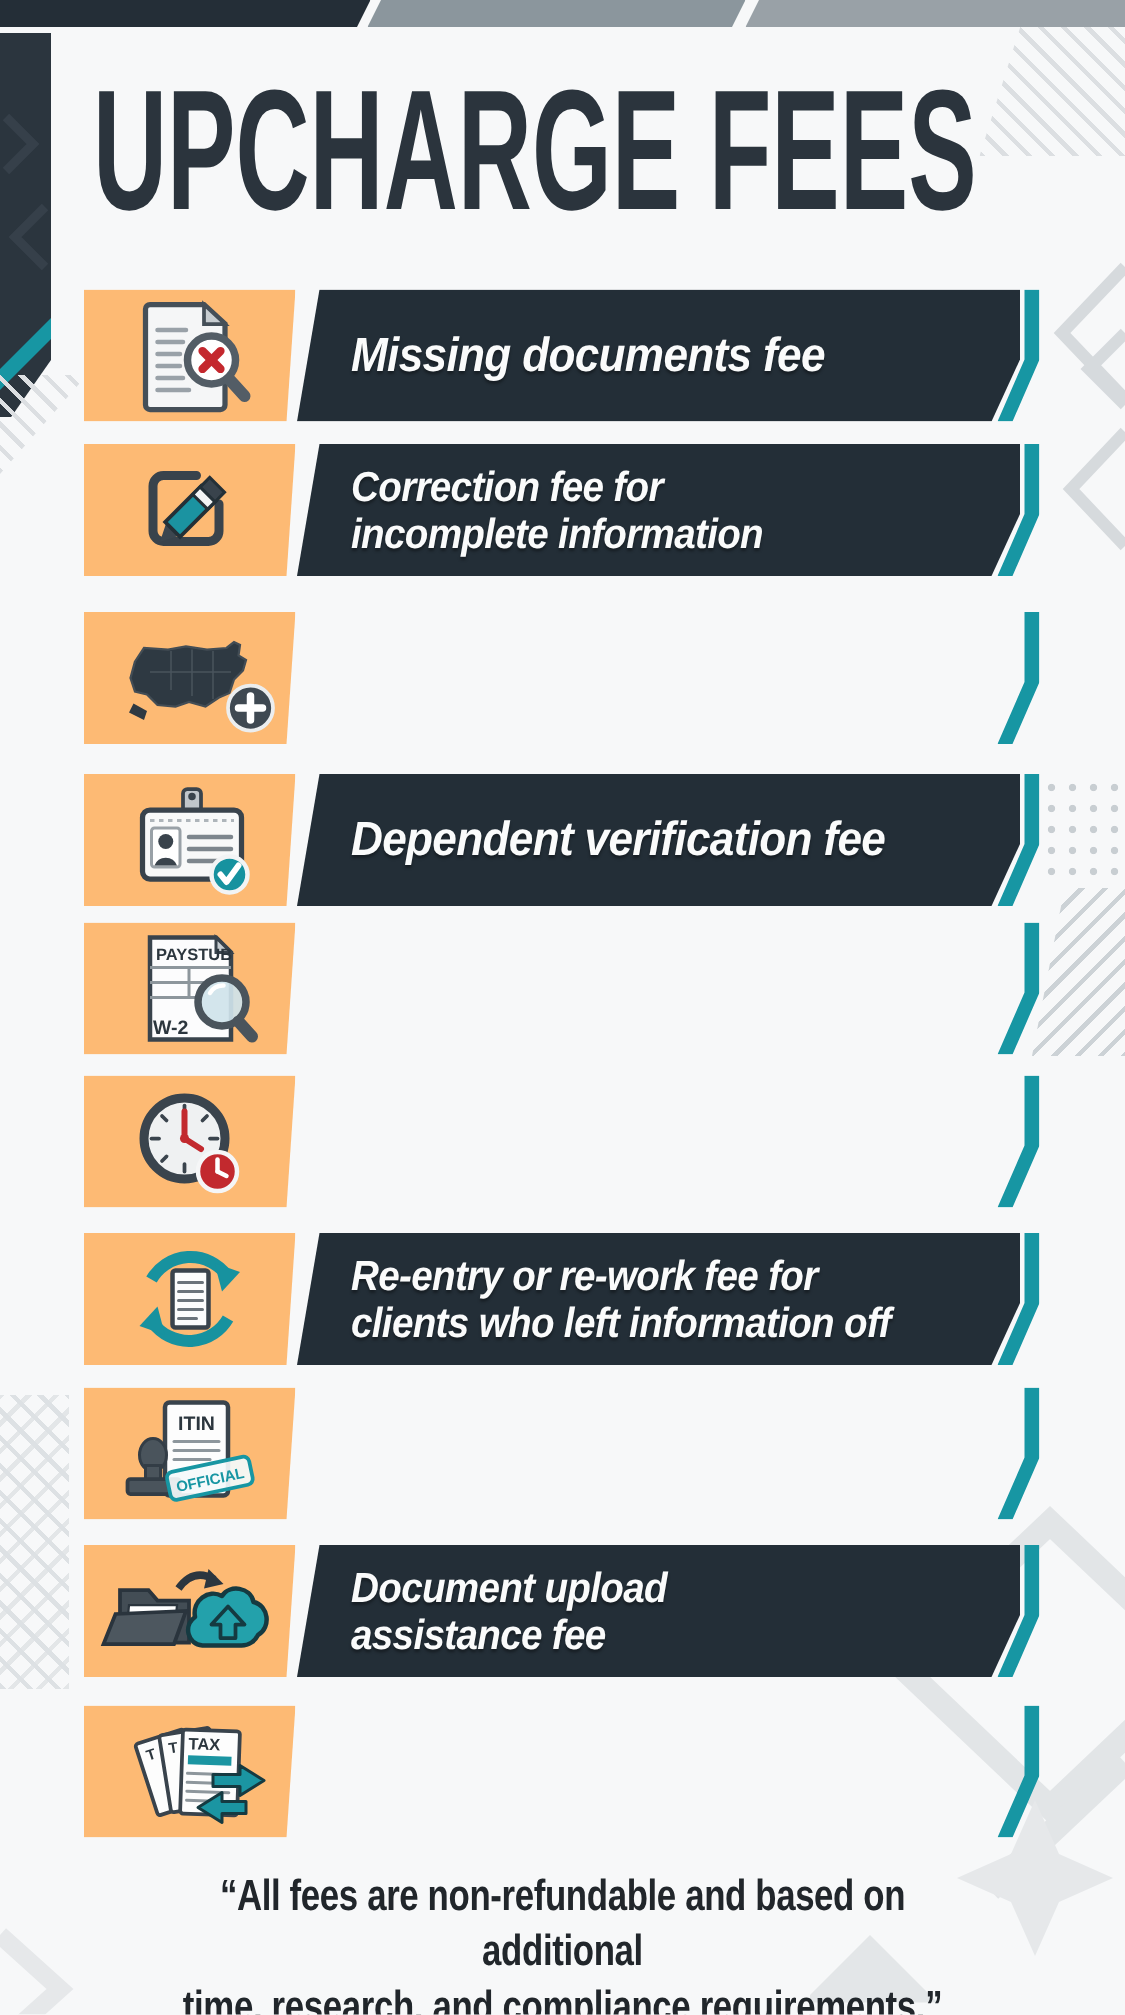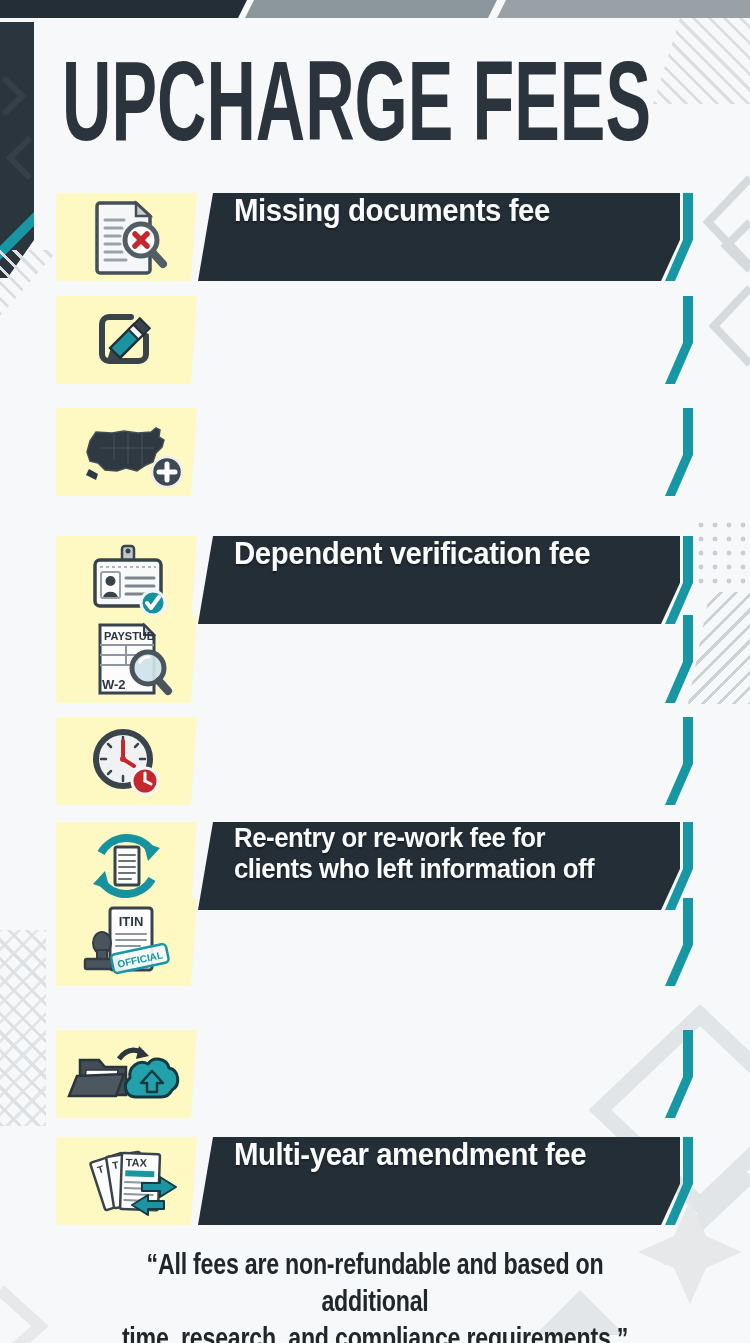--- a/index.html
+++ b/index.html
@@ -35,29 +35,29 @@
   
   .title{
     position:absolute;left:62px;top:44px;z-index:2;margin:0;
     font-size:114px;line-height:1.0;font-weight:bold;color:#2b343d;
     transform:scaleX(.60);transform-origin:left top;white-space:nowrap;
   }
   
   .row{position:absolute;left:0;width:750px;height:88px;z-index:2}
   .iconbox{
     position:absolute;left:56px;top:0;width:141px;height:88px;
-    background:#fef9c3;
+    background:#fdba74;
     clip-path:polygon(0 0,100% 0,calc(100% - 6px) 100%,0 100%);
     display:flex;align-items:flex-end;justify-content:center;
   }
   .banner{
     position:absolute;left:198px;top:0;width:482px;height:88px;
     background:#232e37;
     clip-path:polygon(15px 0,100% 0,100% 53%,calc(100% - 19px) 100%,0 100%);
-    display:flex;box-sizing:border-box;padding-left:36px;
+    display:flex;align-items:center;box-sizing:border-box;padding-left:36px;font-style:italic;
   }
   .banner-label{
     color:#fafbfb;font-weight:bold;font-size:32px;letter-spacing:-.5px;
     white-space:pre-line;line-height:1.12;
     transform:scaleX(.92);transform-origin:left center;
     text-shadow:0 2px 2px rgba(0,0,0,.35);
   }
   .row.two-line .banner-label{font-size:28px}
   .row.tight .banner-label{font-size:29px}
   .suffix{font-weight:normal;font-size:22px;letter-spacing:0}
@@ -148,20 +148,24 @@
     <svg width="141" height="88" viewBox="0 0 141 88">
       <path d="M90 40 v18 a7 7 0 0 1 -7 7 H53 a7 7 0 0 1 -7 -7 V28 a7 7 0 0 1 7 -7 h22" fill="none" stroke="#39434c" stroke-width="6" stroke-linecap="round"></path>
       <g transform="translate(52 64) rotate(-45)">
         <polygon points="-2,0 12,-7 12,7" fill="#3c464f"></polygon>
         <rect x="10" y="-7" width="34" height="14" fill="#1b93a1" stroke="#243037" stroke-width="2.5"></rect>
         <rect x="36" y="-7" width="7" height="14" fill="#f2f4f5" stroke="#243037" stroke-width="2"></rect>
         <rect x="43" y="-7" width="9" height="14" fill="#39434c" stroke="#243037" stroke-width="2"></rect>
       </g>
     </svg>
   </div>
+  <div class="banner">
+    <div class="banner-label">Correction fee for
+incomplete information</div>
+  </div>
   <div class="stripe"></div>
 </div>
 
 <div class="row" style="top:408px">
   <div class="iconbox">
     <svg width="141" height="88" viewBox="0 0 141 88">
       <path d="M34 33 l6 -9 16 1 12 -2 14 2 13 -1 5 -4 4 2 -1 7 5 3 -2 7 -6 6 -3 9 -7 3 -9 6 -11 -3 -9 3 -12 -1 -7 -7 -8 -2 -3 -9 z" fill="#2e3942" stroke="#434d55" stroke-width="1.5"></path>
       <path d="M33 61 l9 5 -2 6 -10 -5 z" fill="#2e3942"></path>
       <g stroke="#59636b" stroke-width="1" opacity=".65">
         <line x1="58" y1="26" x2="58" y2="52"></line>
@@ -172,21 +176,21 @@
       <circle cx="111" cy="64" r="15" fill="#3f4952" stroke="#eceeef" stroke-width="2.5"></circle>
       <g stroke="#ffffff" stroke-width="5" stroke-linecap="round">
         <line x1="111" y1="56" x2="111" y2="72"></line>
           <line x1="103" y1="64" x2="119" y2="64"></line>
       </g>
     </svg>
   </div>
   <div class="stripe"></div>
 </div>
 
-<div class="row" style="top:536px">
+<div class="row" style="top:516px">
   <div class="iconbox">
     <svg width="141" height="88" viewBox="0 0 141 88">
       <rect x="66" y="10" width="12" height="16" rx="3" fill="#c0c6cb" stroke="#39434c" stroke-width="2.5"></rect>
       <circle cx="72" cy="15" r="2.5" fill="#39434c"></circle>
       <rect x="39" y="24" width="66" height="46" rx="5" fill="#f8f9f9" stroke="#39434c" stroke-width="3.5"></rect>
       <line x1="44" y1="31" x2="100" y2="31" stroke="#aeb5ba" stroke-width="2" stroke-dasharray="3 3"></line>
       <rect x="45" y="36" width="19" height="26" rx="2" fill="#ffffff" stroke="#99a1a7" stroke-width="2"></rect>
       <circle cx="54.5" cy="45" r="5" fill="#39434c"></circle>
       <path d="M47 61 a8 8 0 0 1 15 0 z" fill="#39434c"></path>
       <g stroke="#7d868d" stroke-width="3" stroke-linecap="round">
@@ -268,21 +272,21 @@
       </g>
     </svg>
   </div>
   <div class="banner">
     <div class="banner-label">Re-entry or re-work fee for
 clients who left information off</div>
   </div>
   <div class="stripe"></div>
 </div>
 
-<div class="row tight" style="top:898px">
+<div class="row tight" style="top:925px">
   <div class="iconbox">
     <svg width="141" height="88" viewBox="0 0 141 88">
       <rect x="54" y="10" width="42" height="62" rx="3" fill="#fdfdfd" stroke="#39434c" stroke-width="3"></rect>
       <text x="75" y="28" text-anchor="middle" font-size="13" font-weight="bold" fill="#2c363e">ITIN</text>
       <g stroke="#8d969c" stroke-width="2" stroke-linecap="round">
         <line x1="60" y1="36" x2="90" y2="36"></line>
           <line x1="60" y1="42" x2="90" y2="42"></line>
           <line x1="60" y1="48" x2="84" y2="48"></line>
       </g>
       <ellipse cx="46" cy="45" rx="9" ry="11" fill="#4a545c" stroke="#333d46" stroke-width="2"></ellipse>
@@ -301,20 +305,24 @@
   <div class="iconbox">
     <svg width="141" height="88" viewBox="0 0 141 88">
       <path d="M24 30 h19 l6 7 h21 v28 H24 z" fill="#434d55" stroke="#2a343d" stroke-width="2.5"></path>
       <polygon points="30,40 62,40 60,62 28,62" fill="#ffffff" stroke="#2a343d" stroke-width="1.5"></polygon>
       <polygon points="21,46 68,44 60,66 13,66" fill="#4d575f" stroke="#2a343d" stroke-width="2.5"></polygon>
       <path d="M63 29 Q73 15 87 23" fill="none" stroke="#2c363f" stroke-width="5"></path>
       <polygon points="83,16 93,26 80,29" fill="#2c363f"></polygon>
       <path d="M79 67 C69 66 66 54 74 48 C72 37 83 29 92 34 C97 26 111 28 113 38 C123 40 125 55 116 60 C114 64 110 67 105 67 Z" fill="#23a1ab" stroke="#153a41" stroke-width="3" stroke-linejoin="round"></path>
       <polygon points="96,41 107,53 101,53 101,62 91,62 91,53 85,53" fill="#23a1ab" stroke="#153a41" stroke-width="2.5" stroke-linejoin="round"></polygon>
     </svg>
+  </div>
+  <div class="banner">
+    <div class="banner-label">Document upload
+assistance fee</div>
   </div>
   <div class="stripe"></div>
 </div>
 
 <div class="row" style="top:1137px">
   <div class="iconbox">
     <svg width="141" height="88" viewBox="0 0 141 88">
       <g transform="translate(34 26) rotate(-18)">
         <rect x="0" y="0" width="34" height="50" rx="2" fill="#fdfdfd" stroke="#39434c" stroke-width="2.5"></rect>
         <text x="5" y="13" font-size="10" font-weight="bold" fill="#2c363e">T</text>
@@ -331,20 +339,17 @@
           <line x1="4" y1="29" x2="32" y2="29"></line>
             <line x1="4" y1="35" x2="32" y2="35"></line>
           <line x1="4" y1="41" x2="32" y2="41"></line>
             <line x1="4" y1="47" x2="28" y2="47"></line>
         </g>
       </g>
       <polygon points="86,46 104,46 104,40 120,50 104,60 104,54 86,54" fill="#1b95a2" stroke="#153a41" stroke-width="2" stroke-linejoin="round"></polygon>
       <polygon points="108,64 92,64 92,58 76,68 92,78 92,72 108,72" fill="#1b95a2" stroke="#153a41" stroke-width="2" stroke-linejoin="round"></polygon>
     </svg>
   </div>
-  <div class="banner">
-    <div class="banner-label">Multi-year amendment fee</div>
-  </div>
   <div class="stripe"></div>
 </div>
 
 <div class="quote">“All fees are non-refundable and based on additional
 time, research, and compliance requirements.”</div>
 
 </body></html>

